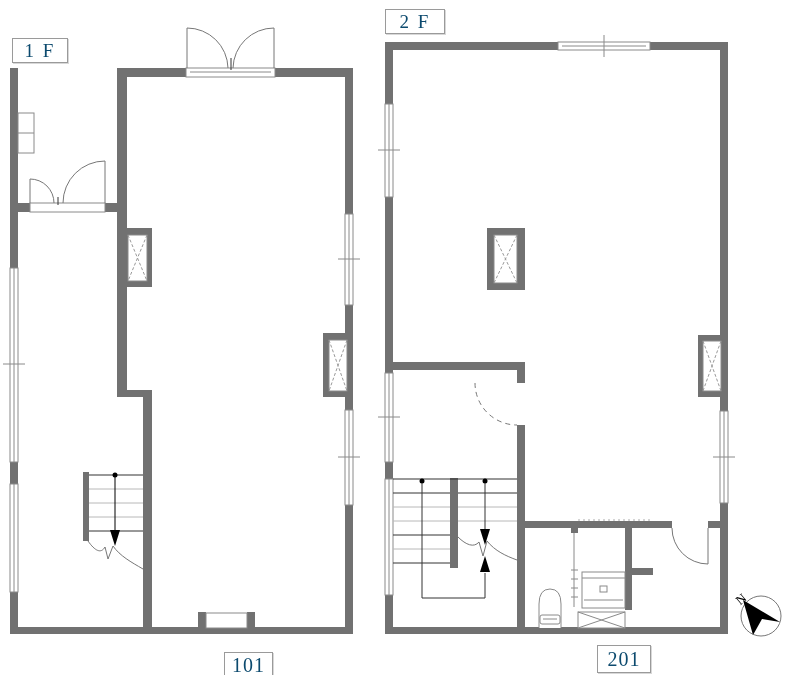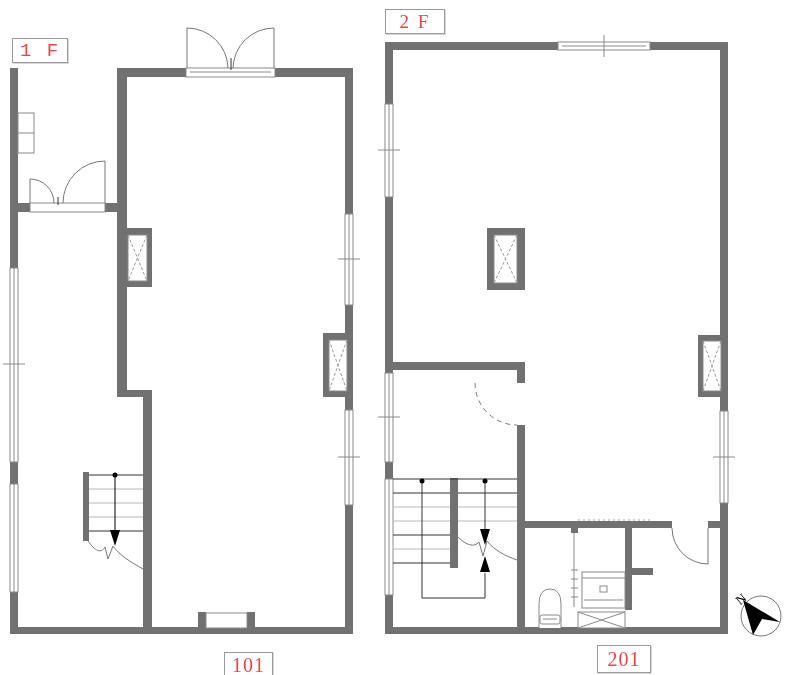--- a/index.html
+++ b/index.html
@@ -4,23 +4,23 @@
 <style>
   html,body{margin:0;padding:0;background:#fff;}
   #canvas{
     position:relative;width:800px;height:675px;background:#fff;overflow:hidden;
     font-family:"Liberation Serif","DejaVu Serif",serif;
   }
   #plan-svg{position:absolute;left:0;top:0;}
   .plan-label{
     position:absolute;display:flex;align-items:center;justify-content:center;
     border:1px solid #9a9a9a;box-shadow:1px 1px 0 #d8d8d8;background:#fff;
-    color:#ef4444;letter-spacing:2px;
+    color:#0c4a6e;letter-spacing:2px;
   }
-  #label-1f{left:12px;top:38px;width:54px;height:23px;font-size:19px;font-family:Liberation Mono, monospace;}
+  #label-1f{left:12px;top:38px;width:54px;height:23px;font-size:19px;}
   #label-2f{left:385px;top:9px;width:58px;height:23px;font-size:19px;}
   #label-101{left:224px;top:652px;width:47px;height:24px;font-size:20px;letter-spacing:1px;}
   #label-201{left:597px;top:645px;width:52px;height:26px;font-size:20px;letter-spacing:1px;text-align:right;}
 </style>
 </head>
 <body>
 
 <div id="canvas">
 
 <svg id="plan-svg" width="800" height="675" viewBox="0 0 800 675">

